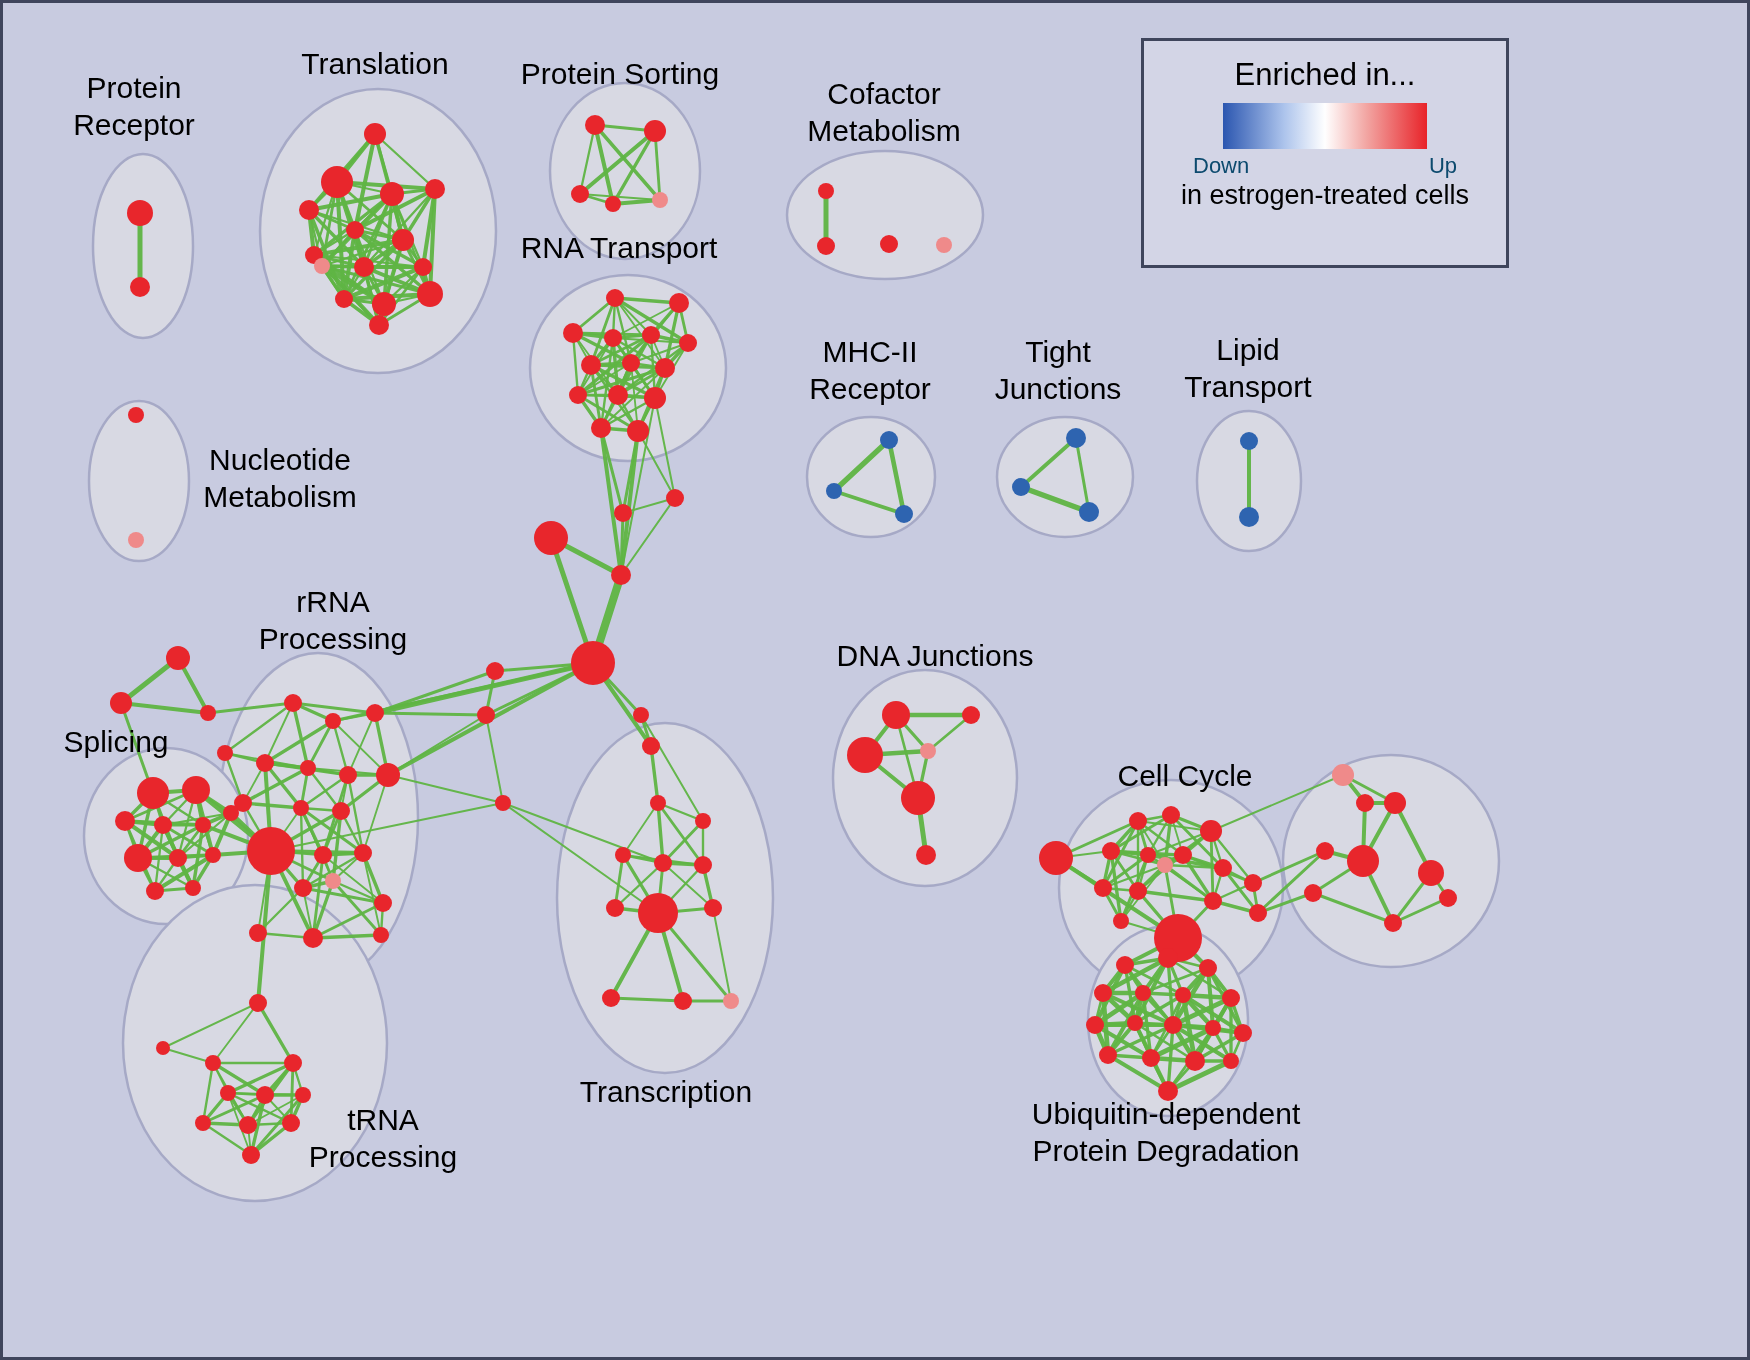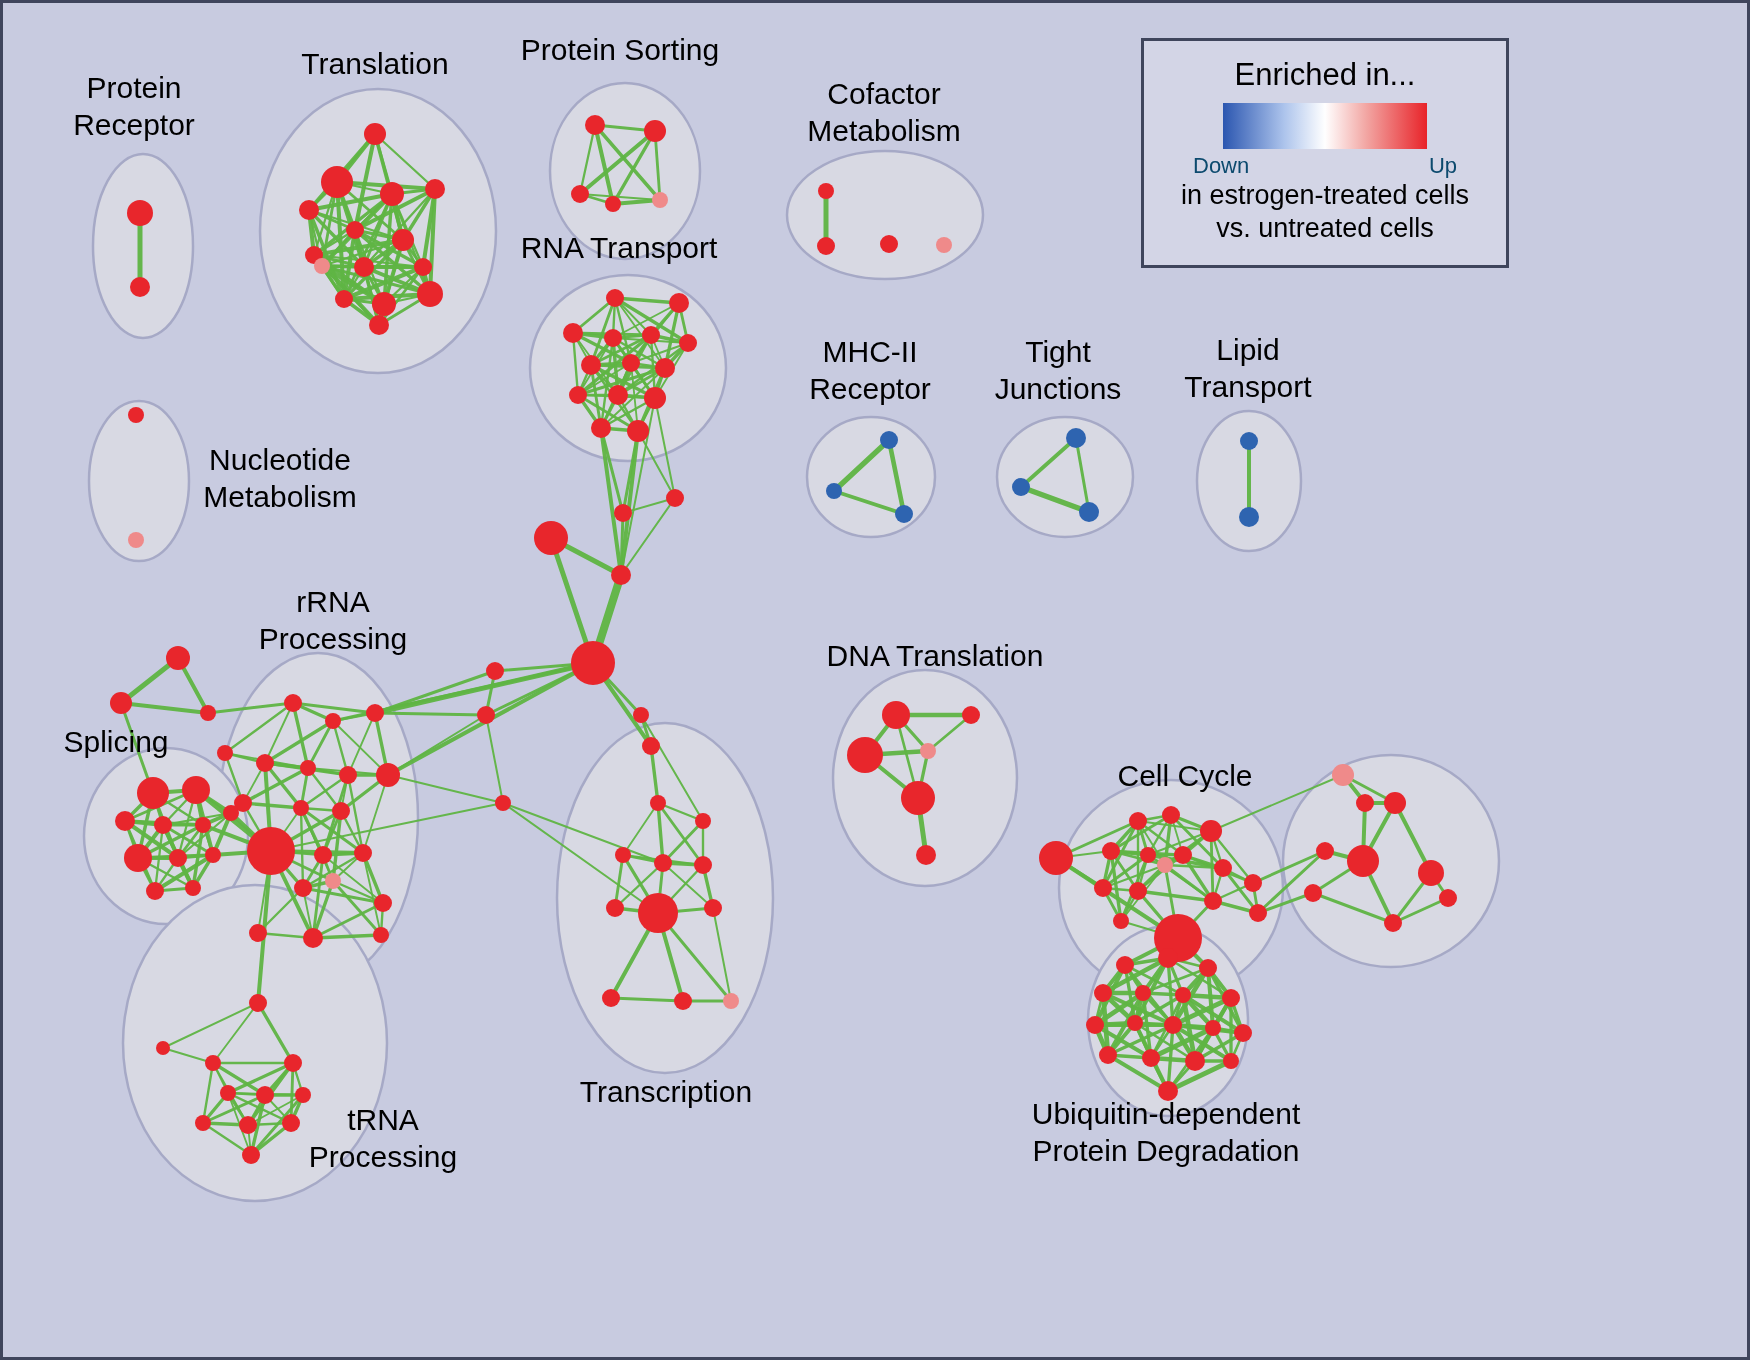--- a/index.html
+++ b/index.html
@@ -787,47 +787,46 @@
         <circle cx="1148" cy="1055" r="9" fill="#e8262c"></circle>
         <circle cx="1192" cy="1058" r="10" fill="#e8262c"></circle>
         <circle cx="1228" cy="1058" r="8" fill="#e8262c"></circle>
         <circle cx="1165" cy="1088" r="10" fill="#e8262c"></circle>
       </g>
   </svg>
 
   <div class="cluster-label" style="left: 131px; top: 66px; color: rgb(0, 0, 0);">Protein
 Receptor</div>
   <div class="cluster-label" style="left: 372px; top: 42px; color: rgb(0, 0, 0);">Translation</div>
-  <div class="cluster-label" style="left: 617px; top: 28px; color: rgb(0, 0, 0);">Protein Sorting</div>
+  <div class="cluster-label" style="left: 617px; top: 52px; color: rgb(0, 0, 0);">Protein Sorting</div>
   <div class="cluster-label" style="left: 881px; top: 72px; color: rgb(0, 0, 0);">Cofactor
 Metabolism</div>
   <div class="cluster-label" style="left: 616px; top: 226px; color: rgb(0, 0, 0);">RNA Transport</div>
   <div class="cluster-label" style="left: 277px; top: 438px; color: rgb(0, 0, 0);">Nucleotide
 Metabolism</div>
   <div class="cluster-label" style="left: 867px; top: 330px; color: rgb(0, 0, 0);">MHC-II
 Receptor</div>
   <div class="cluster-label" style="left: 1055px; top: 330px; color: rgb(0, 0, 0);">Tight
 Junctions</div>
   <div class="cluster-label" style="left: 1245px; top: 328px; color: rgb(0, 0, 0);">Lipid
 Transport</div>
   <div class="cluster-label" style="left: 330px; top: 580px; color: rgb(0, 0, 0);">rRNA
 Processing</div>
   <div class="cluster-label" style="left: 113px; top: 720px; color: rgb(0, 0, 0);">Splicing</div>
-  <div class="cluster-label" style="left: 932px; top: 634px; color: rgb(0, 0, 0);">DNA Translation</div>
+  <div class="cluster-label" style="left: 932px; top: 634px; color: rgb(0, 0, 0);">DNA Junctions</div>
   <div class="cluster-label" style="left: 1182px; top: 754px; color: rgb(0, 0, 0);">Cell Cycle</div>
   <div class="cluster-label" style="left: 380px; top: 1098px; color: rgb(0, 0, 0);">tRNA
 Processing</div>
   <div class="cluster-label" style="left: 663px; top: 1070px; color: rgb(0, 0, 0);">Transcription</div>
   <div class="cluster-label" style="left: 1163px; top: 1092px; color: rgb(0, 0, 0);">Ubiquitin-dependent
 Protein Degradation</div>
 
   <div class="legend">
     <div class="legend-title">Enriched in...</div>
     <div class="legend-gradient" id="legend-gradient" style="background: linear-gradient(to right, rgb(43, 86, 176) 0%, rgb(173, 196, 236) 30%, rgb(255, 255, 255) 50%, rgb(242, 167, 164) 70%, rgb(232, 35, 41) 100%);"></div>
     <div class="legend-scale">
       <span>Down</span>
       <span>Up</span>
     </div>
     <div class="legend-sub">in estrogen-treated cells</div>
-    <div class="legend-sub">vs. untreated cells</div>
   </div>
 
 </div>
 
 </body></html>

